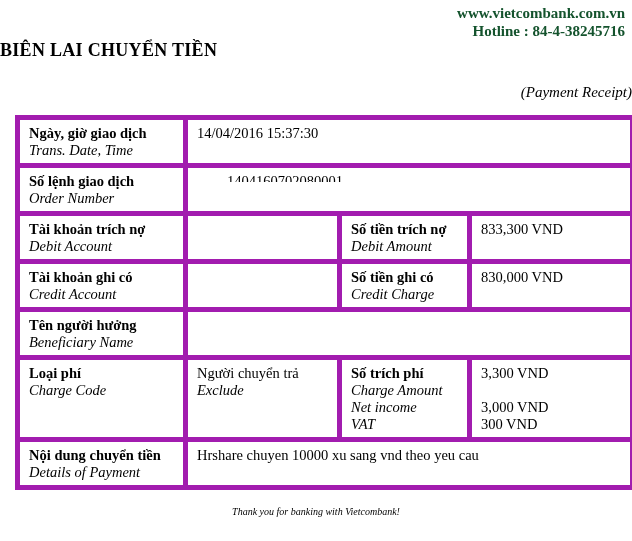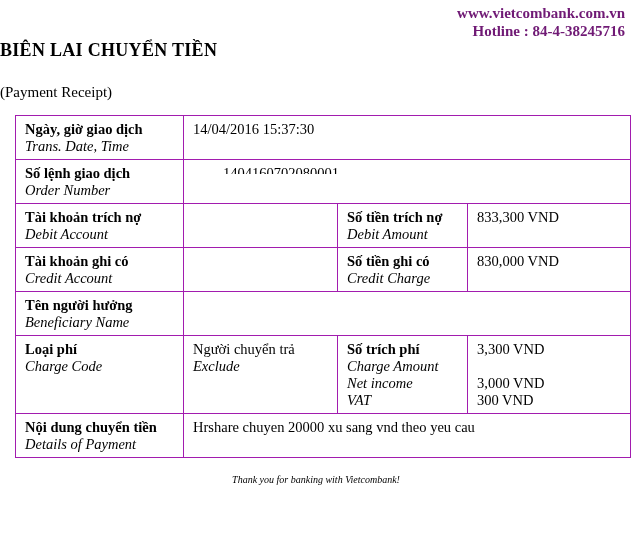--- a/index.html
+++ b/index.html
@@ -1,27 +1,27 @@
 <!DOCTYPE html>
 <html><head>
 <meta charset="utf-8">
 <style>
   html, body { margin: 0; padding: 0; background: #ffffff; }
   body { font-family: "Liberation Serif", serif; color: #000; }
   .page { width: 632px; height: 541px; position: relative; overflow: hidden; background: #fff; }
 
   .topbar { padding: 4px 7px 0 0; text-align: right; }
-  .topbar div { color: #701a75; font-weight: bold; font-size: 15px; line-height: 18px; }
+  .topbar div { color: #14532d; font-weight: bold; font-size: 15px; line-height: 18px; }
 
   .title { font-size: 18px; font-weight: bold; letter-spacing: 0.3px; }
-  .subtitle { text-align: left; font-size: 15px; margin-top: 23px; }
+  .subtitle { text-align: right; font-style: italic; font-size: 15px; margin-top: 23px; }
 
   table.receipt { border-collapse: collapse; table-layout: fixed; width: 615px; margin: 14px 0 0 15px; }
   table.receipt td {
-    border: 1px solid #a21caf;
+    border: 5px solid #a21caf;
     vertical-align: top;
     padding: 5px 8px 4px 9px;
     font-size: 14.5px;
     line-height: 17px;
     overflow: hidden;
   }
   td.h34 { height: 34px; }
   td.h68 { height: 68px; }
   .lbl-vi { font-weight: bold; }
   .lbl-en { font-style: italic; }
@@ -141,21 +141,21 @@
         <div class="val-line">300 VND</div>
       </td>
     </tr>
 
     <tr>
       <td>
         <div class="lbl-vi">Nội dung chuyển tiền</div>
         <div class="lbl-en">Details of Payment</div>
       </td>
       <td colspan="3">
-        <div class="val-line">Hrshare chuyen 20000 xu sang vnd theo yeu cau</div>
+        <div class="val-line">Hrshare chuyen 10000 xu sang vnd theo yeu cau</div>
       </td>
     </tr>
   </tbody>
     </table>
 
   <div class="footer">
     <div class="thanks-en">Thank you for banking with Vietcombank!</div>
   </div>
 
 </div>

